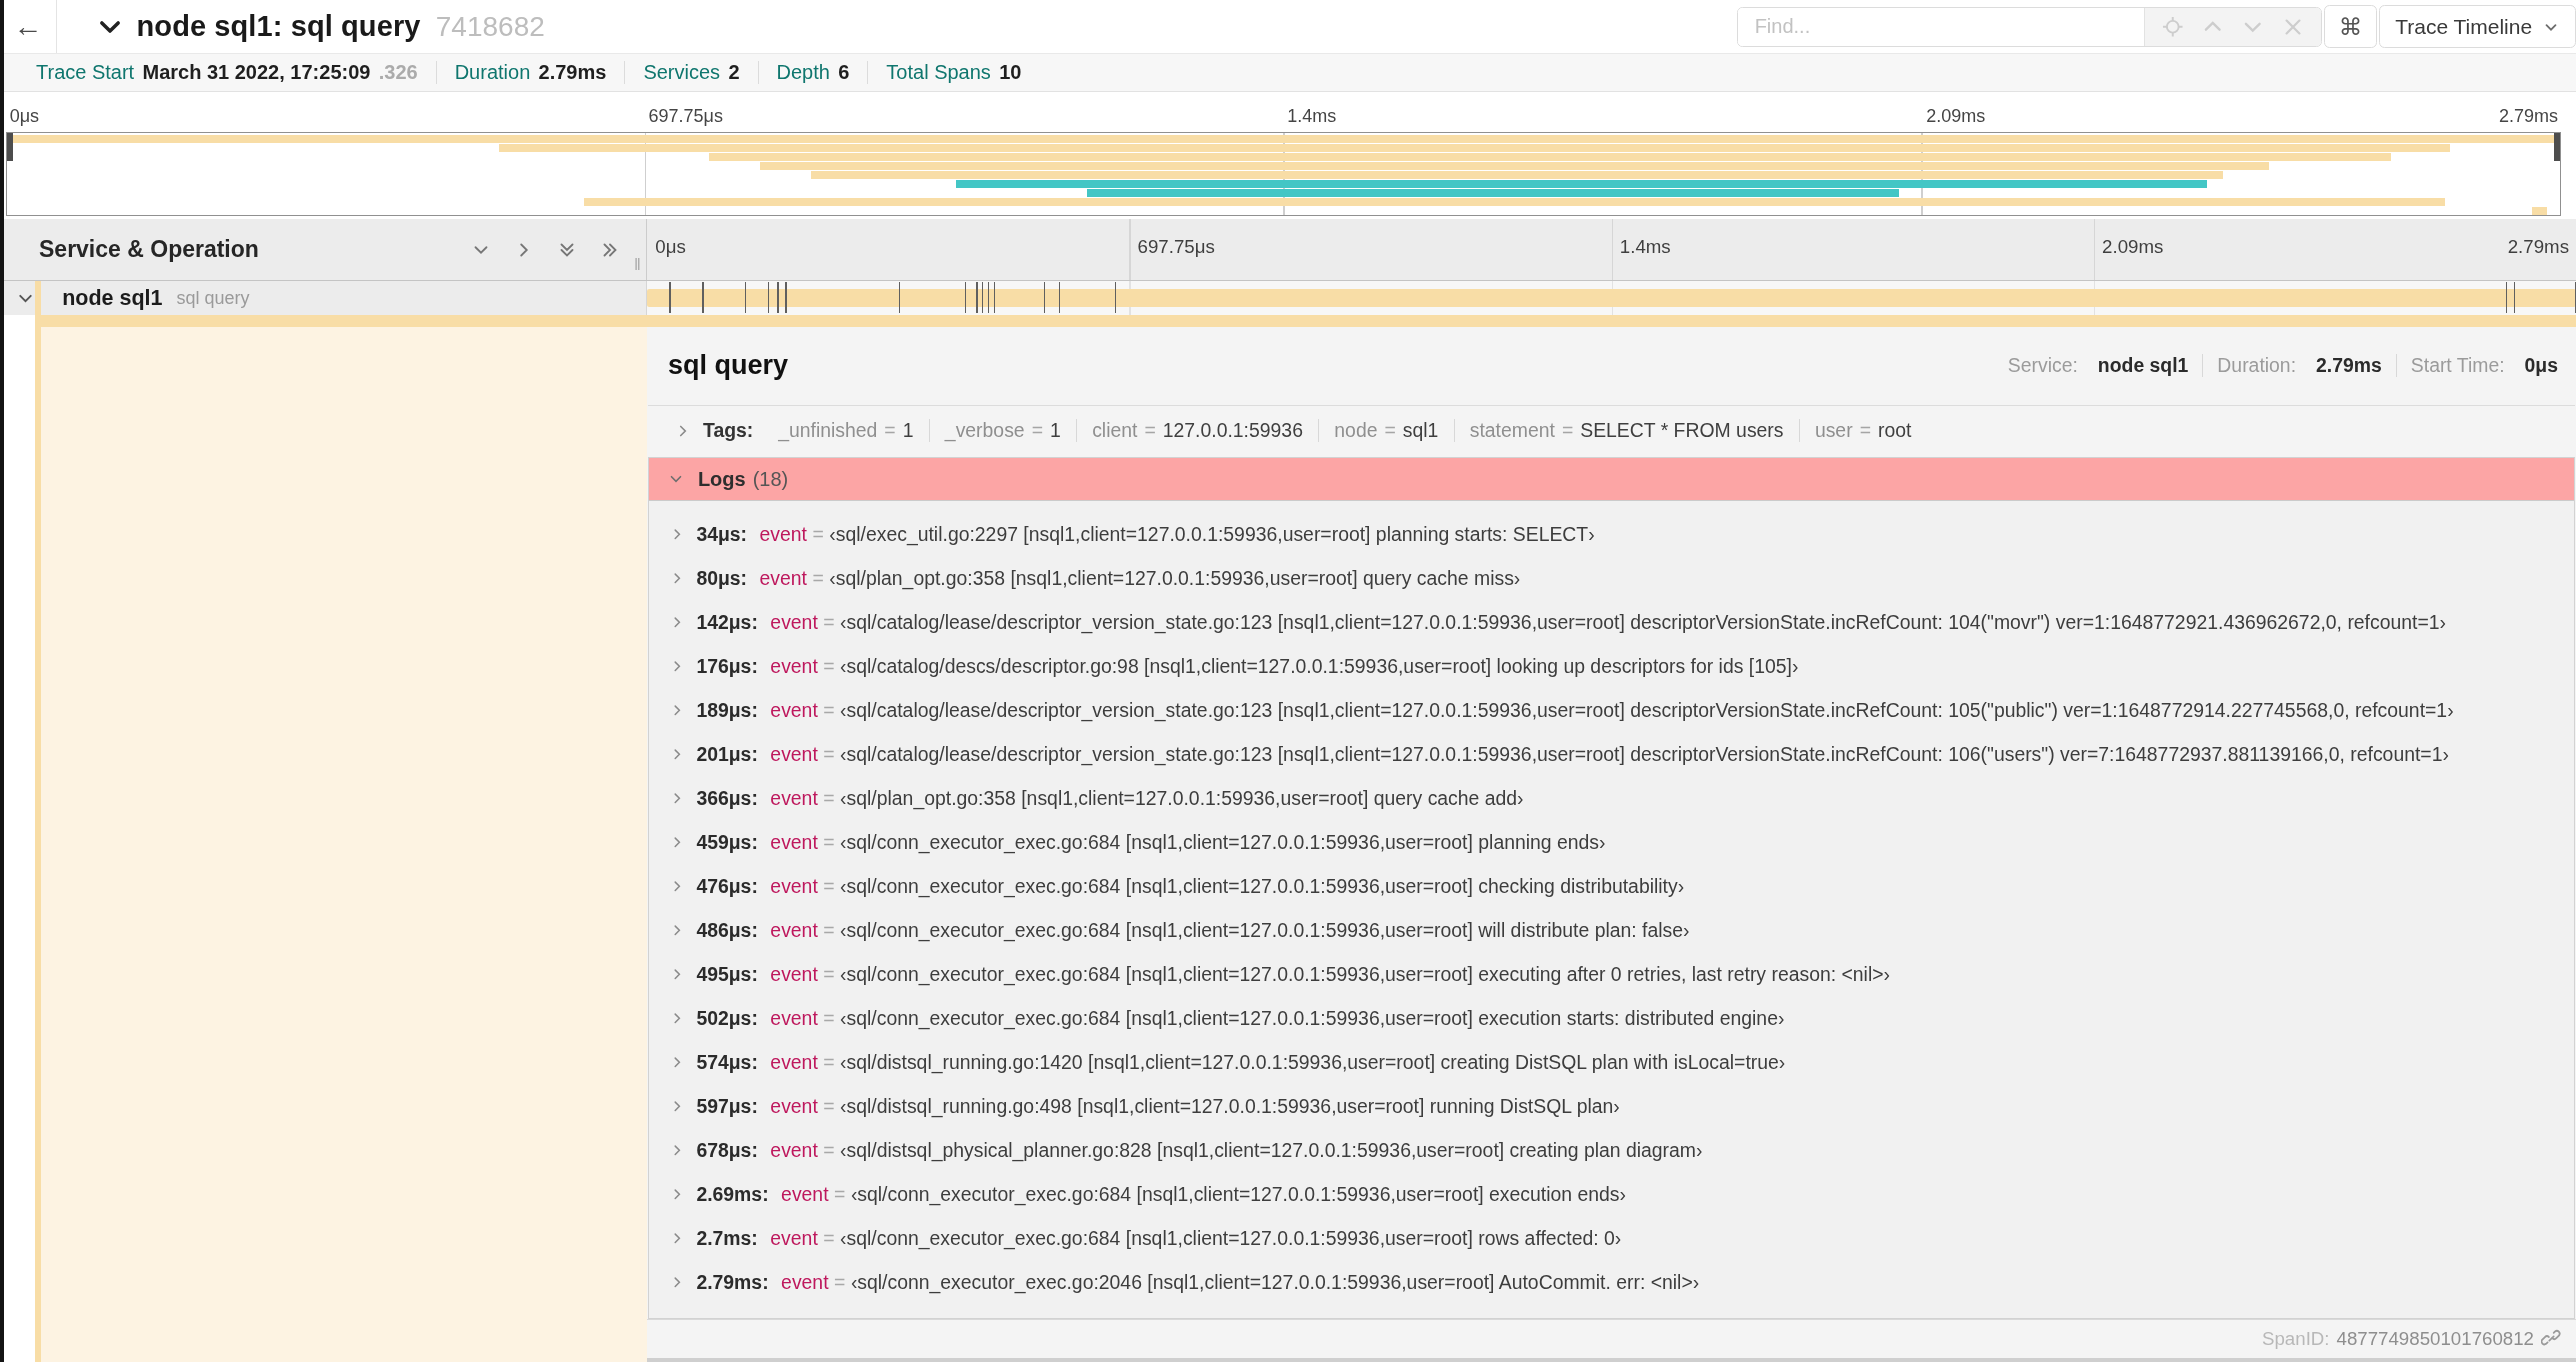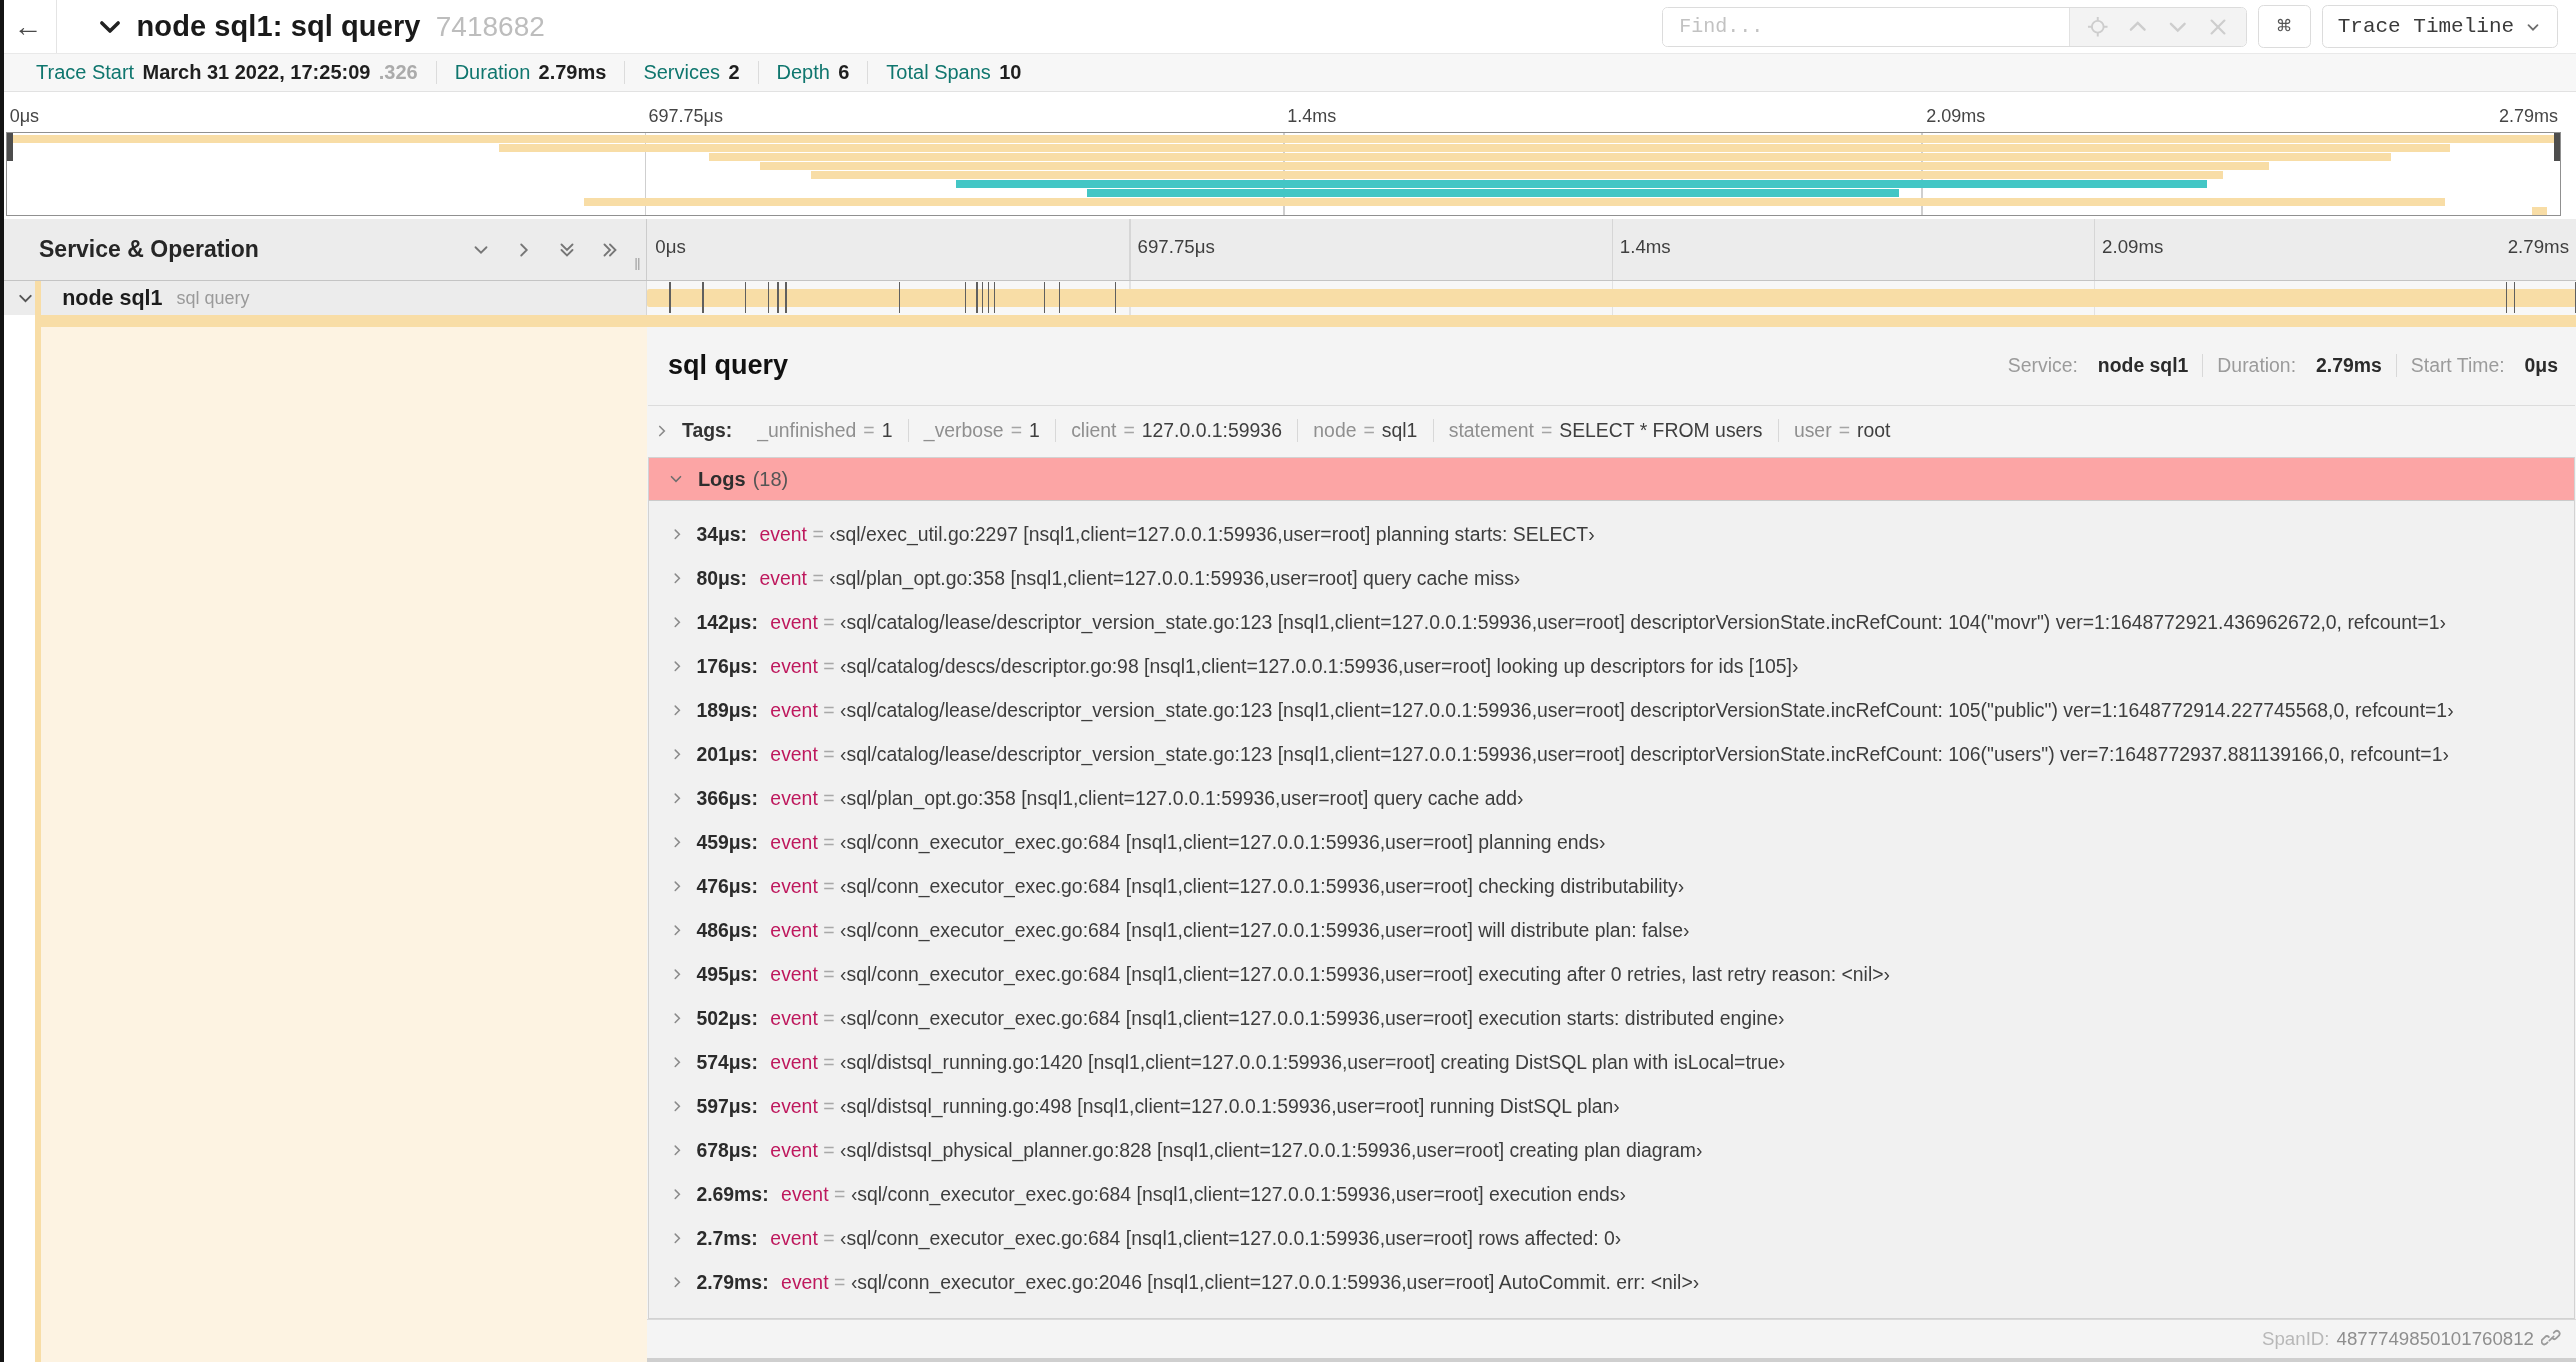--- a/index.html
+++ b/index.html
@@ -11,21 +11,21 @@
   .edge-left { position:absolute; left:0; top:0; width:3.5px; height:100%; background:#141414; z-index:60; }
 
   
   .topbar { position:absolute; top:0; left:0; right:0; height:53px; background:#fff; display:flex; align-items:center; }
   .back-btn { width:57px; height:53px; border-right:1.4px solid #e4e4e4; display:flex; align-items:center; justify-content:center;
     font-size:29px; color:#4a4a4a; cursor:pointer; }
   .title-wrap { display:flex; align-items:center; gap:12.5px; margin-left:39px; flex:1; min-width:0; }
   .title-chev { color:#222; display:flex; }
   .page-title { font-size:29px; font-weight:bold; color:#1a1a1a; letter-spacing:0.1px; }
   .trace-id { font-size:28px; color:#bdbdbd; margin-left:2.8px; }
-  .top-controls { display:flex; align-items:center; gap:11px; margin-right:18px;font-family:Liberation Mono, monospace; }
+  .top-controls { display:flex; align-items:center; gap:2px; margin-right:0; }
   .find-group { display:flex; height:40px; border:1.4px solid #dcdcdc; border-radius:5.5px; overflow:hidden; background:#fff; }
   .find-input { width:406px; border:none; outline:none; font-size:20px; padding:0 16.6px; color:#333; background:#fff;
     font-family:inherit; }
   .find-input::placeholder { color:#c2c2c2; }
   .find-tools { display:flex; align-items:center; background:#f3f3f3; border-left:1.4px solid #e2e2e2; padding:0 9.7px; gap:4.2px; }
   .ftool { width:36px; height:32px; display:flex; align-items:center; justify-content:center; color:#cdcdcd; }
   .sq-btn { height:43px; min-width:53px; border:1.4px solid #dcdcdc; border-radius:5.5px; background:#fff; display:flex;
     align-items:center; justify-content:center; font-size:23.5px; color:#555; cursor:pointer; }
   .tt-btn { height:43px; padding:0 15.2px; border:1.4px solid #dcdcdc; border-radius:5.5px; background:#fff; display:flex;
     align-items:center; gap:9.7px; font-size:21px; color:#3a3a3a; cursor:pointer; }
@@ -84,21 +84,21 @@
     display:flex; flex-direction:column; }
   .dp-head { height:78px; display:flex; align-items:center; padding:0 18px 0 21px; }
   .dp-title { font-size:27px; font-weight:bold; color:#111; }
   .dp-meta { margin-left:auto; display:flex; align-items:baseline; font-size:19.4px; }
   .meta-item { display:flex; align-items:baseline; gap:20px; padding:0 14px; }
   .meta-item + .meta-item { border-left:1.4px solid #d8d8d8; }
   .meta-item:last-child { padding-right:0; }
   .meta-label { color:#9b9b9b; }
   .meta-value { color:#2b2b2b; font-weight:bold; }
   .dp-divider { height:1.4px; background:#dcdcdc; margin:0 1.4px; }
-  .tags-row { height:50px; display:flex; align-items:center; padding-left:6px; font-size:19.4px; }
+  .tags-row { height:50px; display:flex; align-items:center; padding-left:27px; font-size:19.4px; }
   .tags-chev { color:#8a8a8a; display:flex; margin-right:11px; }
   .tags-label { font-weight:bold; color:#333; margin-right:9.7px; }
   .tag-item { display:flex; align-items:baseline; gap:7px; padding:0 15.2px; white-space:nowrap; }
   .tag-item + .tag-item { border-left:1.4px solid #d8d8d8; }
   .tag-key { color:#8f8f8f; }
   .tag-eq { color:#a5a5a5; }
   .tag-val { color:#3f3f3f; }
   .logs-box { margin:1.4px 1.4px 0 1.4px; border:1.4px solid #d2d2d2; background:#f1f1f1; height:866px; display:flex; flex-direction:column; }
   .logs-head { height:43px; background:#fca5a5; border-bottom:1.4px solid #cbcbcb; display:flex; align-items:center;
     padding-left:18px; font-size:20px; cursor:pointer; }

